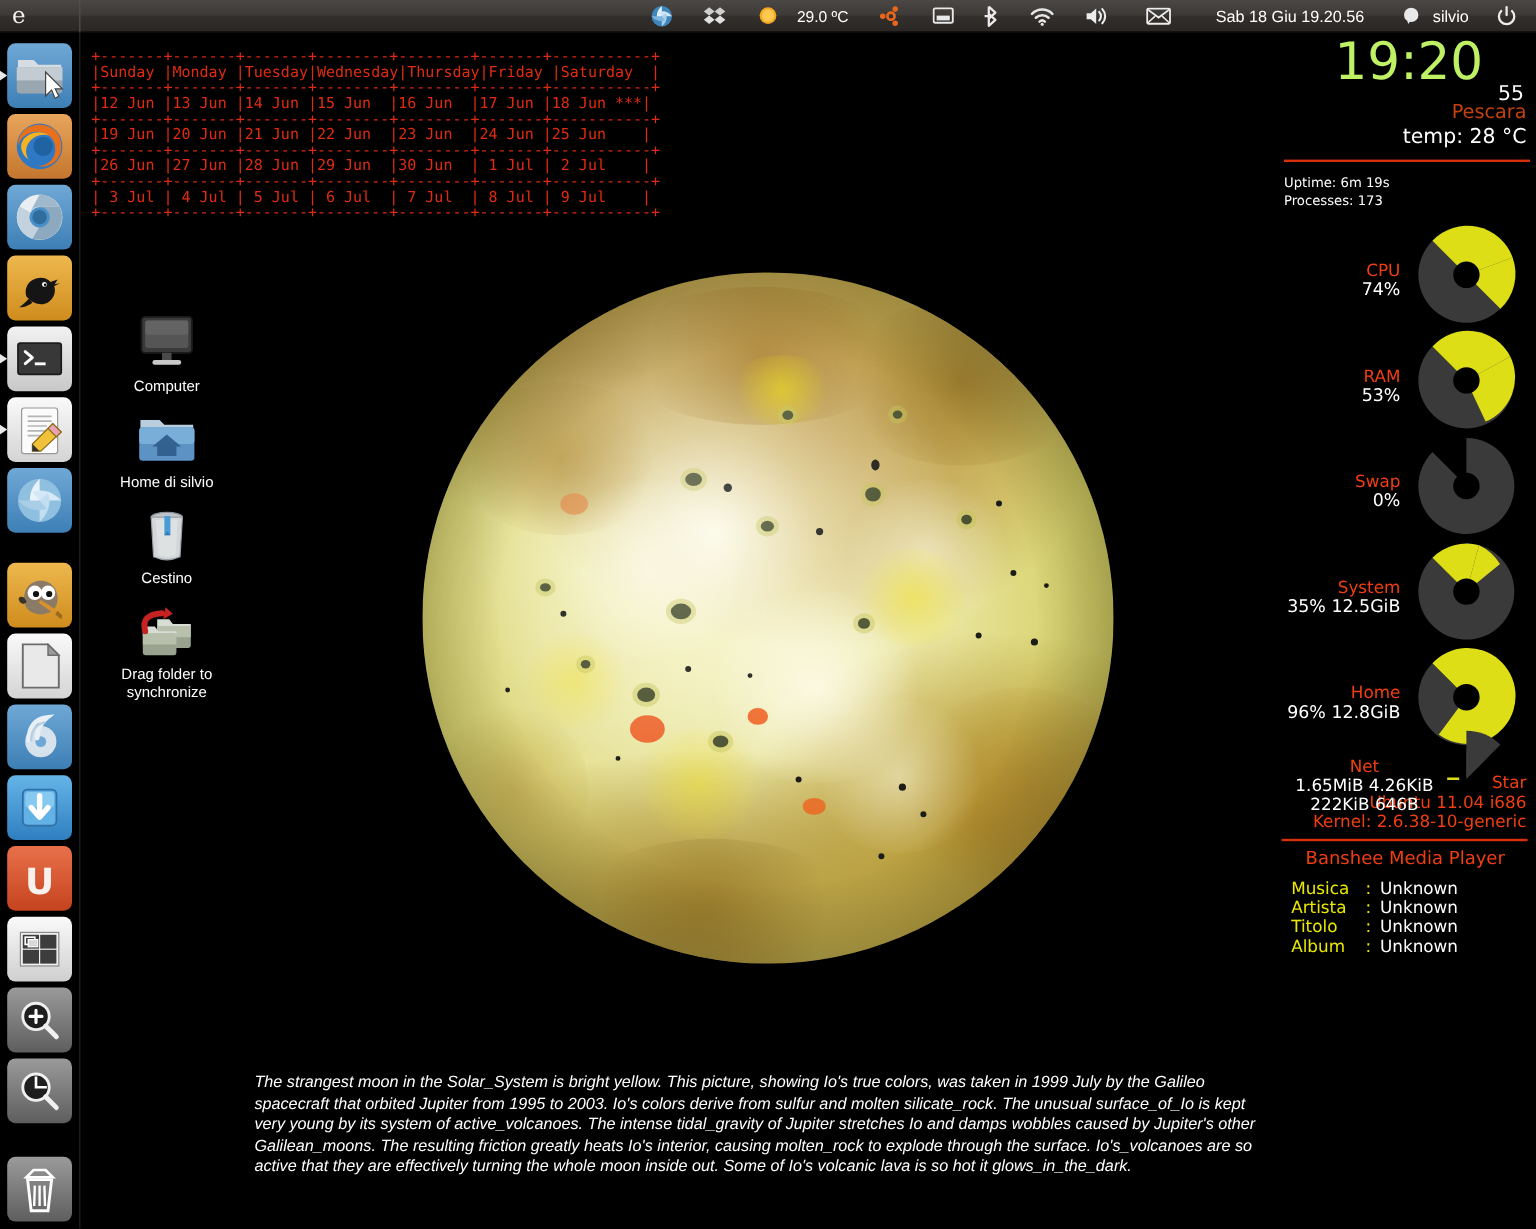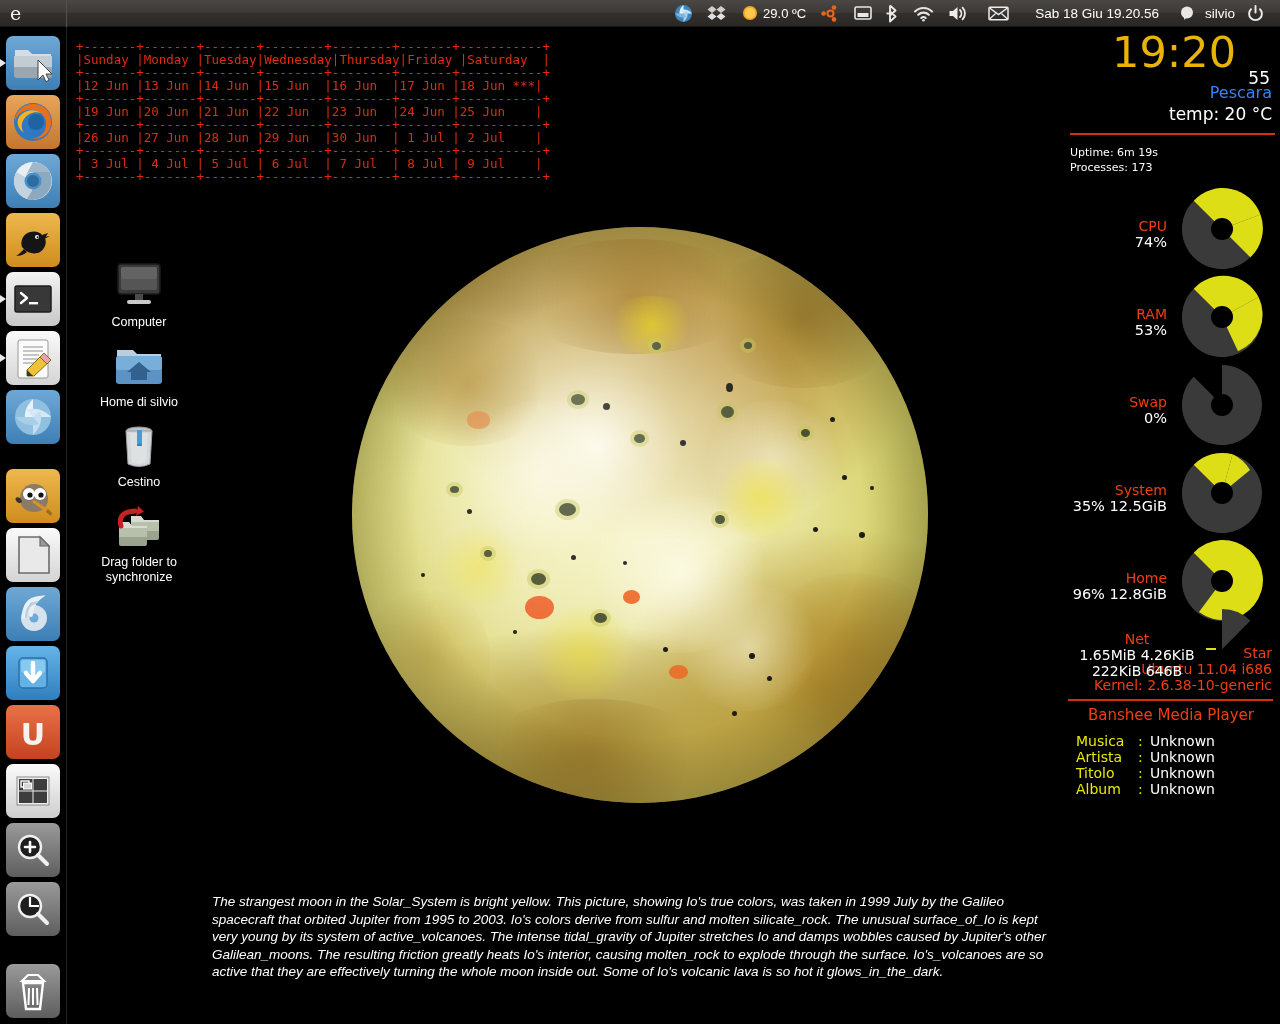--- a/index.html
+++ b/index.html
@@ -29,21 +29,21 @@
   }
   #panel-left { display: flex; align-items: center; padding-left: 10px; width: 56px; }
   .e-logo {
     font-family: "DejaVu Serif", serif;
     font-size: 19px; color: #f2f2f2; line-height: 1;
     font-style: normal; letter-spacing: 0;
   }
   #panel-sep { width: 1px; height: 27px; background: #55504c; }
   #panel-spacer { flex: 1 1 auto; }
   #panel-right {
-    display: flex; align-items: center; gap: 0px;
+    display: flex; align-items: center; gap: 11px;
     padding-right: 8px; height: 27px;
   }
   .tray-item {
     display: flex; align-items: center; justify-content: center;
     height: 27px; padding: 0 7px;
   }
   .tray-text {
     color: #ffffff; font-size: 13px;
     font-family: "Liberation Sans", sans-serif;
   }
@@ -182,23 +182,23 @@
   .hr-red { height: 2px; background: #d8300a; }
 
   .big-day {
     font-size: 52px; font-weight: bold; line-height: 44px;
     letter-spacing: -1px; color: #fff;
     font-family: "DejaVu Sans", sans-serif;
   }
   .mon { font-size: 27px; font-weight: bold; color: #f03e11; line-height: 26px; }
   .yr  { font-size: 25px; color: #fff; line-height: 26px; }
   .wd  { font-size: 18px; color: #f03e11; line-height: 18px; }
-  .clock-big { font-size: 43px; color: #eab308; line-height: 42px; letter-spacing: 0px;}
+  .clock-big { font-size: 43px; color: #bef264; line-height: 42px; letter-spacing: 0px;}
   .clock-sec { font-size: 17px; color: #fff; }
-  .city { font-size: 16px; color: #3b82f6; }
+  .city { font-size: 16px; color: #c2410c; }
   .temp { font-size: 17px; color: #fff; }
   .uptime { font-size: 11px; color: #fff; line-height: 15px; }
   .stat-label { font-size: 14px; color: #f03e11; line-height: 15px; }
   .stat-val { font-size: 14.5px; color: #fff; line-height: 16px; }
   .net-l { font-size: 14px; color: #f03e11; }
   .net-v { font-size: 14px; color: #fff; line-height: 16px; }
   .star-l { font-size: 14px; color: #f03e11; line-height: 16px; }
   .bansh-title { font-size: 15px; color: #f03e11; }
   .bansh-key { font-size: 14px; color: #e9e800; }
   .bansh-val { font-size: 14px; color: #fff; }
@@ -346,21 +346,21 @@
 
     <div class="hr-red" style="width:160px;margin-left:58px;margin-top:-7px;"></div>
 
     <div style="position:relative;height:52px;margin-top:6px;">
       <div class="clock-big" style="position:absolute;right:44px;top:0;">19:20</div>
       <div class="clock-sec" style="position:absolute;right:10px;top:25px;margin-top:12px;">55</div>
     </div>
 
     <div style="text-align:right;padding-right:8px;">
       <div class="city">Pescara</div>
-      <div class="temp" style="margin-top:2px;">temp: 20 °C</div>
+      <div class="temp" style="margin-top:2px;">temp: 28 °C</div>
     </div>
     <div class="hr-red" style="width:205px;margin-left:8px;margin-top:9px;"></div>
 
     <div style="margin-top:10px;padding-left:8px;">
       <div class="uptime">Uptime: 6m 19s</div>
       <div class="uptime">Processes: 173</div>
     </div>
 
     <div style="position:relative;height:470px;margin-top:14px;">
 

